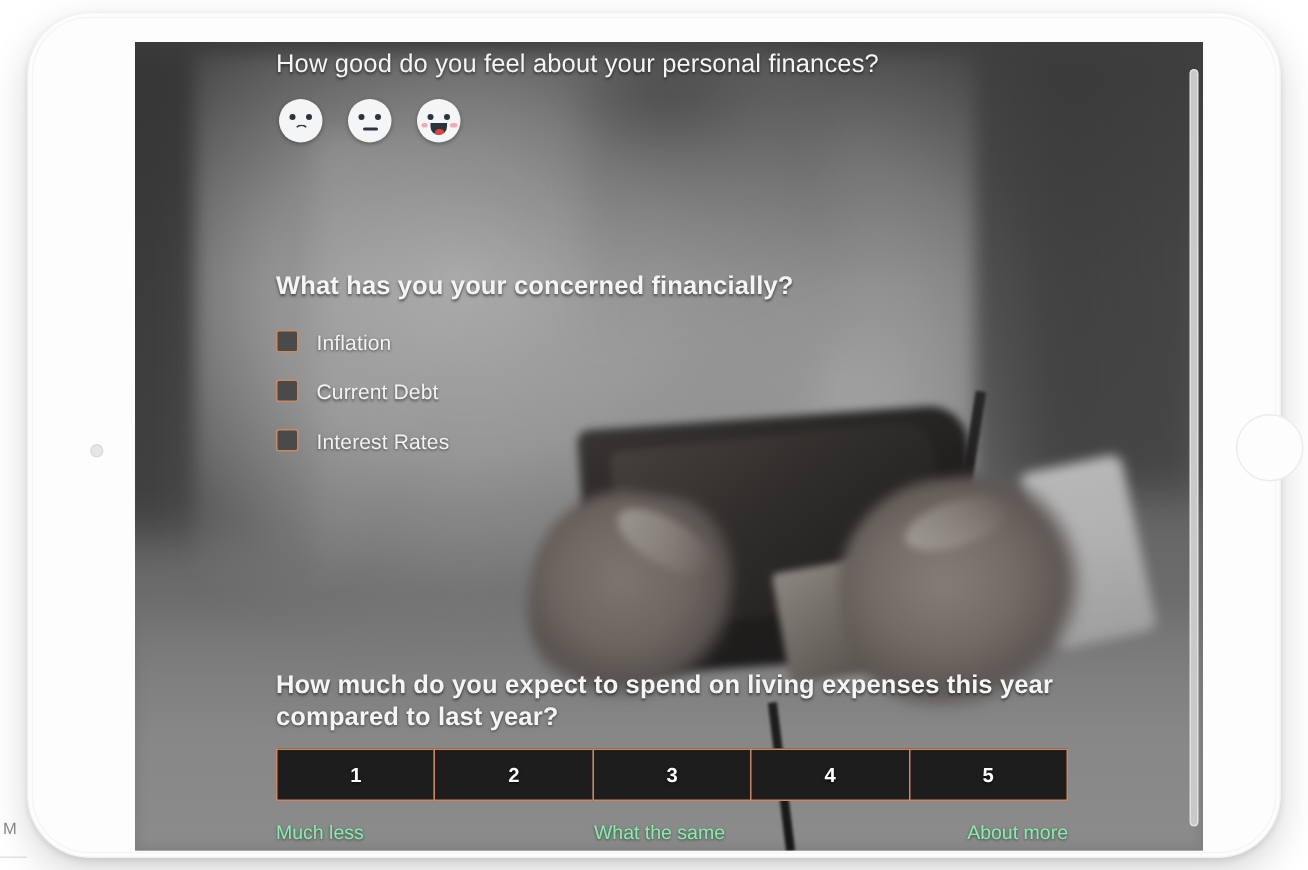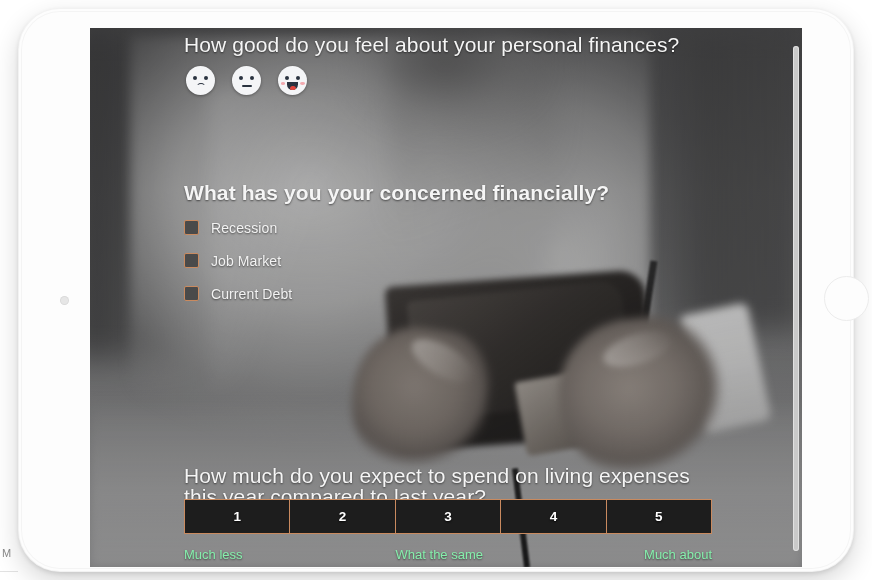--- a/index.html
+++ b/index.html
@@ -207,28 +207,28 @@
   
   .form {
     position: absolute;
     inset: 0;
     color: #ffffff;
     text-shadow: 0 1px 2px rgba(0,0,0,0.55);
   }
 
   .q-title {
     position: absolute;
-    font-size: 21px;
+    font-size: 17px;
     font-weight: 400;
     letter-spacing: 0.1px;
     color: #f5f5f5;
   }
   #q1-title { left: 94px; top: 5px; }
   #q2-title { left: 94px; top: 153px; font-weight: 600; }
-  #q3-title { left: 94px; top: 437px; width: 520px; line-height: 21px; font-weight: 400; }
+  #q3-title { left: 94px; top: 418px; width: 520px; line-height: 21px; font-weight: 700; }
 
   
   .emoji-row {
     position: absolute;
     left: 96px;
     top: 38px;
     display: flex;
     gap: 17px;
   }
   .emoji {
@@ -452,46 +452,46 @@
               <span class="tongue"></span>
             </span>
           </div>
         </div>
 
         <div class="q-title" id="q2-title">What has you your concerned financially?</div>
 
         <div class="check-list">
           <div class="check-row">
             <span class="checkbox"></span>
-            <span class="check-label">Recession</span>
-          </div>
-          <div class="check-row">
-            <span class="checkbox"></span>
-            <span class="check-label">Job Market</span>
+            <span class="check-label">Inflation</span>
           </div>
           <div class="check-row">
             <span class="checkbox"></span>
             <span class="check-label">Current Debt</span>
+          </div>
+          <div class="check-row">
+            <span class="checkbox"></span>
+            <span class="check-label">Interest Rates</span>
           </div>
         </div>
 
         <div class="q-title" id="q3-title">How much do you expect to spend on living expenses this year compared to last year?</div>
 
         <div class="scale">
           <div class="scale-btn">1</div>
           <div class="scale-btn">2</div>
           <div class="scale-btn">3</div>
           <div class="scale-btn">4</div>
           <div class="scale-btn">5</div>
         </div>
 
         <div class="scale-labels">
           <span>Much less</span>
           <span>What the same</span>
-          <span>Much about</span>
+          <span>About more</span>
         </div>
 
       </div>
 
       <div class="scrollbar-track">
         <div class="scrollbar-thumb"></div>
       </div>
 
     </div>
   </div>

